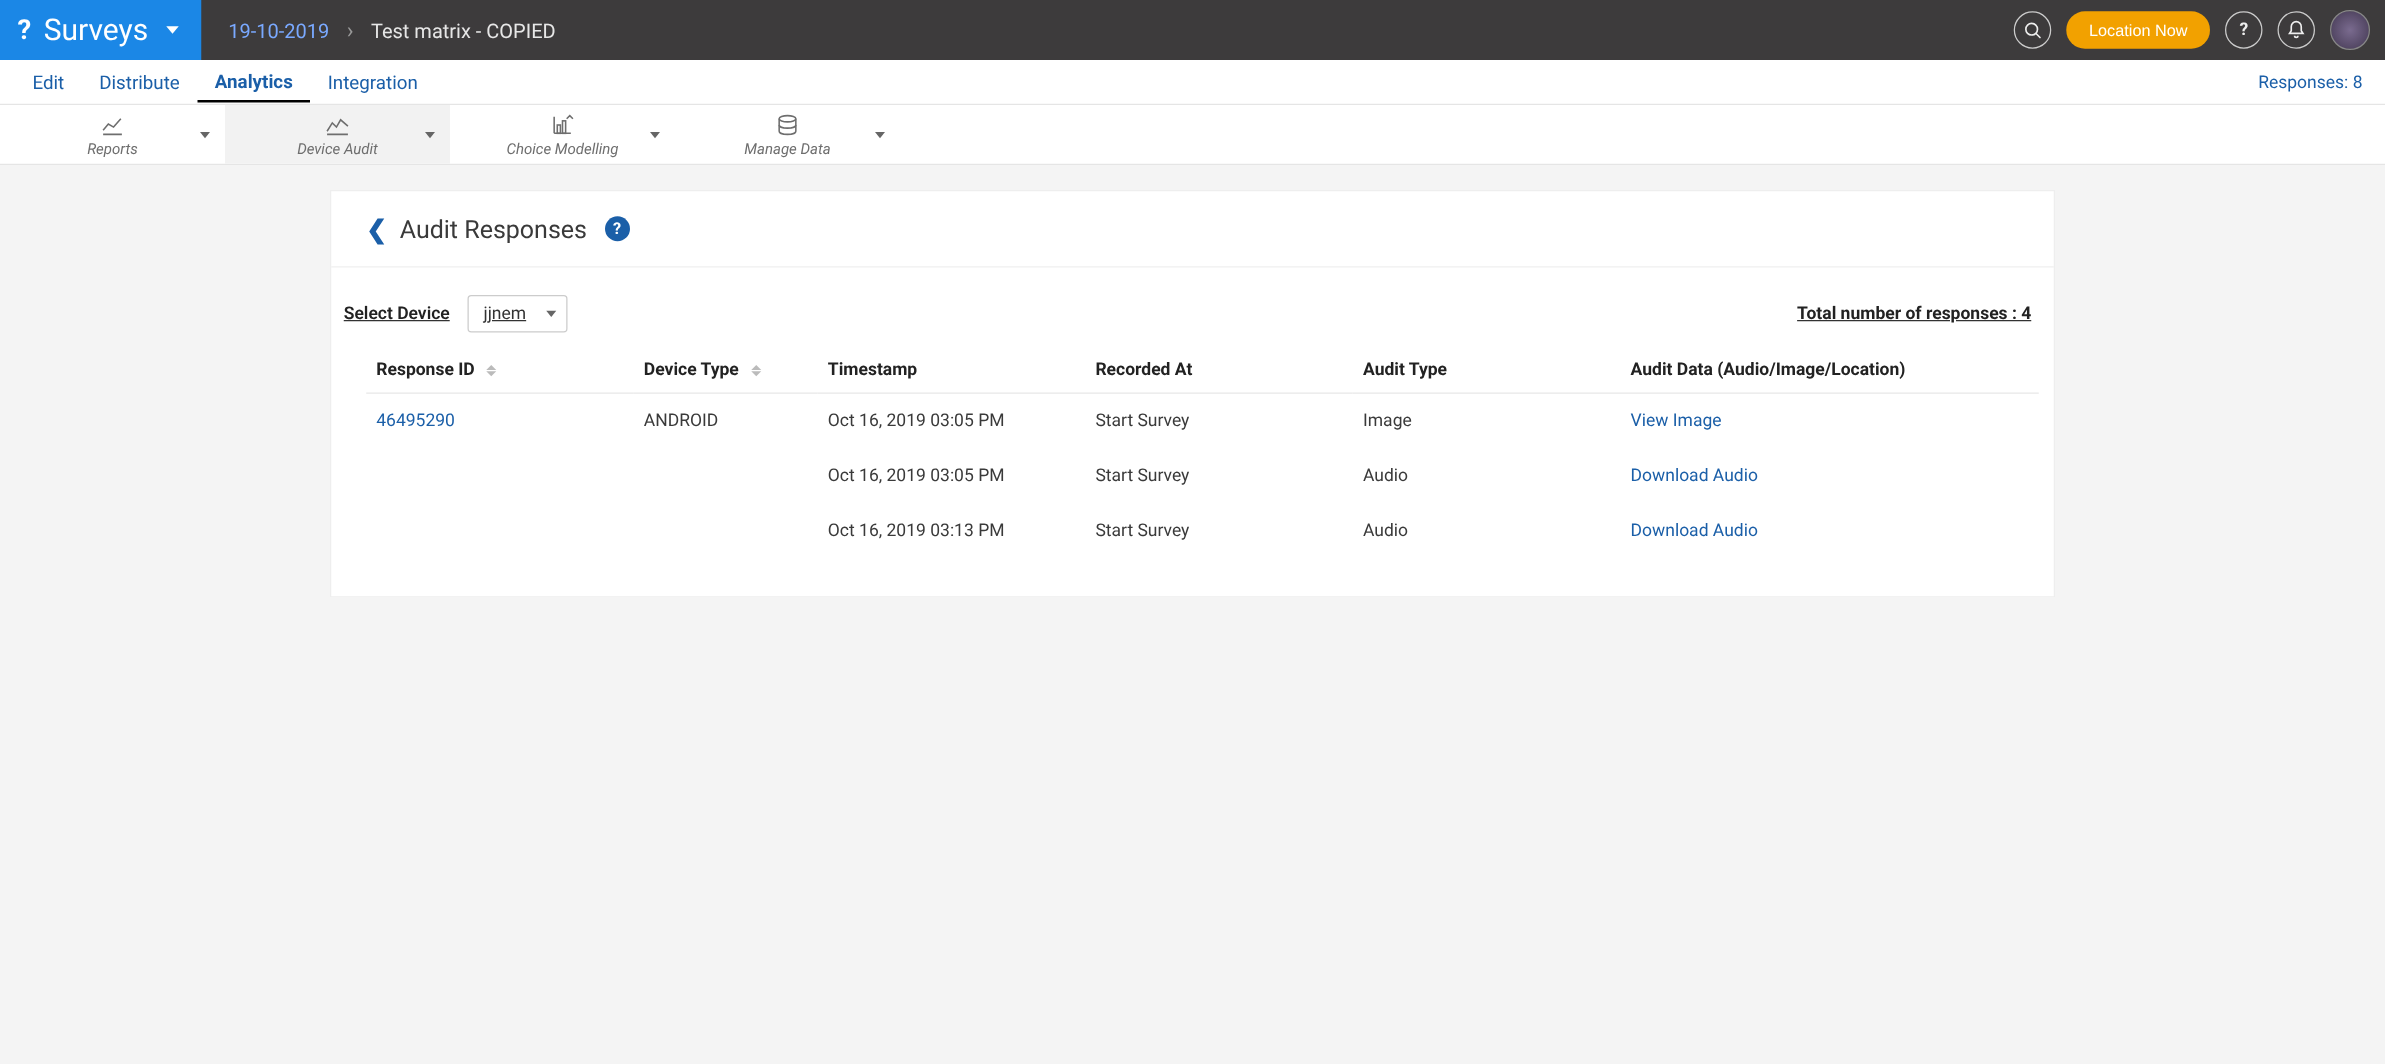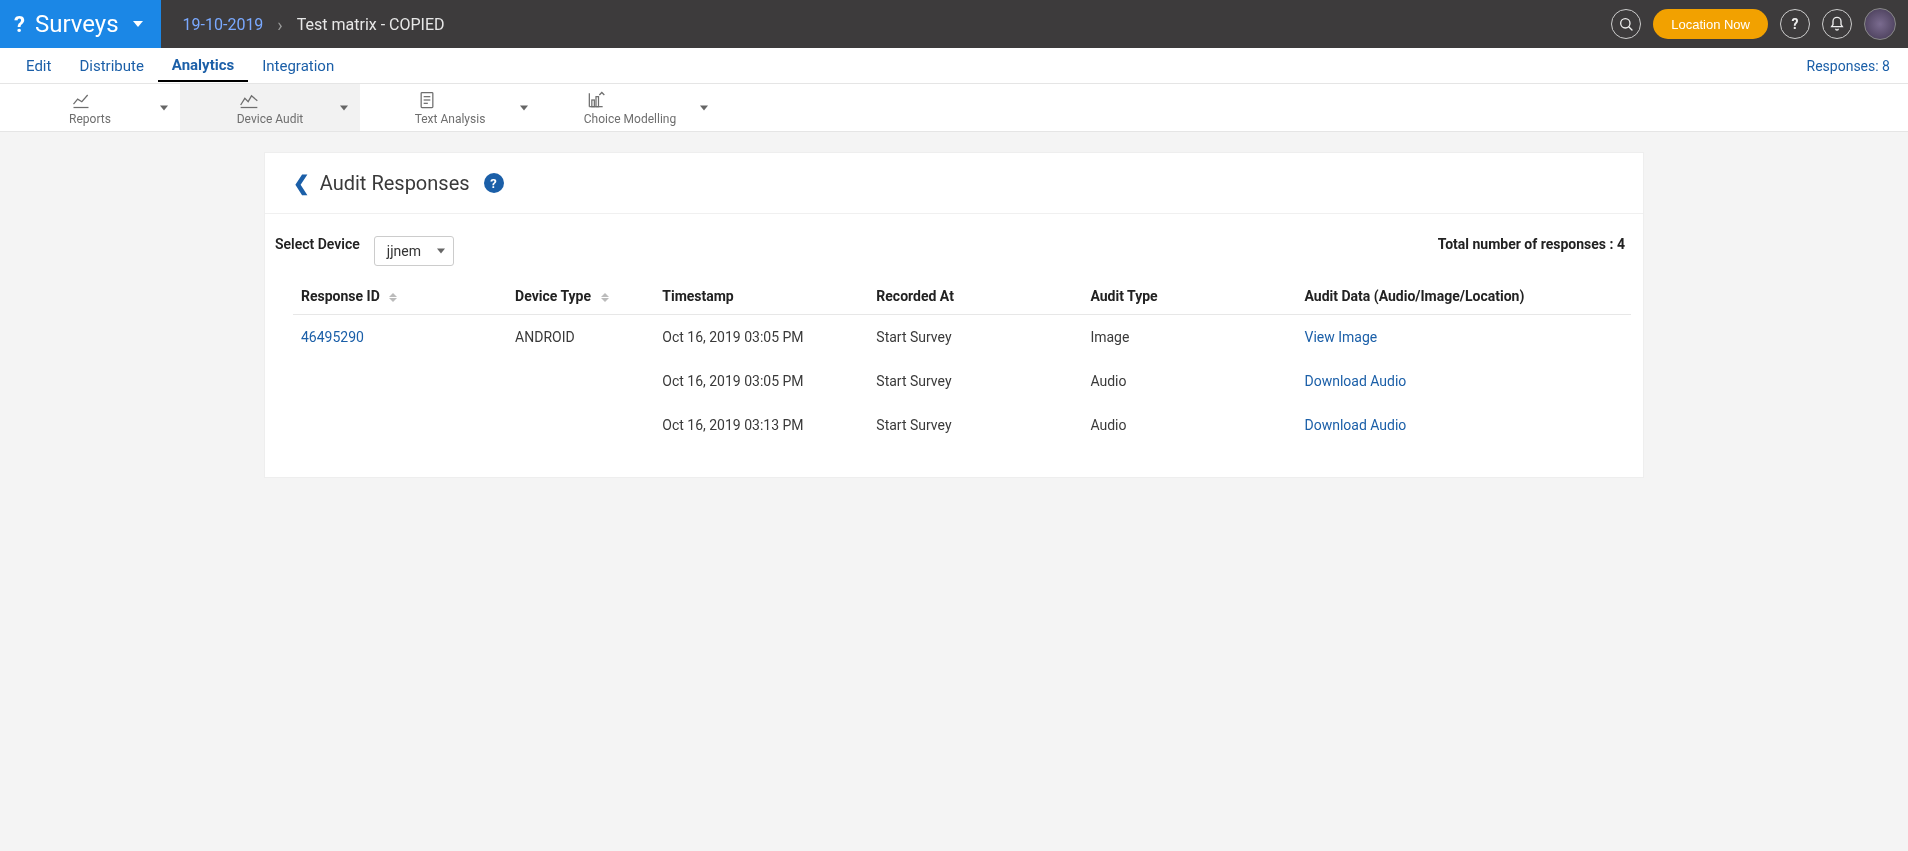--- a/index.html
+++ b/index.html
@@ -23,32 +23,32 @@
   
   .tabs-row { background:#fff; height:36px; display:flex; align-items:center; border-bottom:1px solid #e5e5e5; padding: 0 12px; }
   .tab { color:#1b5fa8; font-size:15px; padding: 6px 14px; cursor:pointer; }
   .tab.active { border-bottom:2px solid #000000; font-weight:700; }
   .responses-count { margin-left:auto; color:#1b5fa8; font-size:14px; padding-right:6px; }
 
   
   .toolrow { background:#fff; height:48px; display:flex; align-items:stretch; border-bottom:1px solid #e5e5e5; }
   .tool { width:180px; display:flex; align-items:center; justify-content:center; position:relative; cursor:pointer; }
   .tool.active { background:#f2f2f2; }
-  .tool-inner { display:flex; flex-direction:column; align-items:flex-start; gap:2px; color:#6e6e6e; }
+  .tool-inner { display:flex; flex-direction:column; align-items:center; gap:2px; color:#6e6e6e;font-style:italic; }
   .tool-label { font-size:12px; }
   .tool-caret { position:absolute; right:12px; top:50%; transform:translateY(-50%); width:0; height:0; border-left:4px solid transparent; border-right:4px solid transparent; border-top:5px solid #666; }
   .tool svg { width:24px; height:20px; fill:none; stroke:#6e6e6e; stroke-width:1.5; }
 
   
   .content { max-width:1380px; margin: 20px auto 40px; background:#fff; border:1px solid #eee; }
   .card-header { display:flex; align-items:center; gap:8px; padding:18px 28px; font-size:20px; color:#3a3a3a; border-bottom:1px solid #f0f0f0; }
   .back-chevron { color:#1b5fa8; font-size:20px; font-weight:700; cursor:pointer; margin-right:2px; }
   .help-circle { width:20px; height:20px; border-radius:50%; background:#1b5fa8; color:#fff; display:flex; align-items:center; justify-content:center; font-size:13px; font-weight:700; margin-left:6px; cursor:pointer; }
 
-  .filter-row { display:flex; align-items:flex-start; padding:22px 10px 12px; gap:14px; }
+  .filter-row { display:flex; align-items:center; padding:22px 10px 12px; gap:14px;text-decoration:underline; }
   .filter-row label { font-weight:600; font-size:14px; color:#222; }
   .select-wrap { border:1px solid #ccc; border-radius:3px; padding:6px 30px 6px 12px; position:relative; cursor:pointer; min-width:80px; font-size:14px; }
   .select-wrap .sc { position:absolute; right:8px; top:50%; transform:translateY(-50%); width:0; height:0; border-left:4px solid transparent; border-right:4px solid transparent; border-top:5px solid #666; }
   .total-responses { margin-left:auto; font-weight:700; font-size:14px; color:#222; padding-right:8px; }
 
   
   .tbl { width:calc(100% - 40px); margin:0 28px 30px; border-collapse:collapse; }
   .tbl thead th { text-align:left; font-size:14px; font-weight:700; color:#222; padding:10px 8px; border-bottom:1px solid #e7e7e7; }
   .tbl tbody td { font-size:14px; color:#3a3a3a; padding:14px 8px; vertical-align:top; }
   .tbl tbody tr.group-start td { border-top:1px solid #eee; }
@@ -118,39 +118,38 @@
           <polyline points="2,18 7,10 11,14 15,7 22,13"></polyline>
           <polyline points="2,21 22,21"></polyline>
         </svg>
       <span class="tool-label">Device Audit</span>
     </div>
     <span class="tool-caret"></span>
   </div>
   <div class="tool">
     <div class="tool-inner">
       <svg viewBox="0 0 24 24">
-          <rect x="5" y="3" width="14" height="18" rx="1"></rect>
-          <line x1="8" y1="8" x2="16" y2="8"></line>
-          <line x1="8" y1="12" x2="16" y2="12"></line>
-          <line x1="8" y1="16" x2="13" y2="16"></line>
-        </svg>
-      <span class="tool-label">Text Analysis</span>
-    </div>
-    <span class="tool-caret"></span>
-  </div>
-  <div class="tool">
-    <div class="tool-inner">
-      <svg viewBox="0 0 24 24">
           <line x1="4" y1="20" x2="20" y2="20"></line>
           <line x1="4" y1="20" x2="4" y2="4"></line>
           <rect x="7" y="12" width="3" height="8"></rect>
           <rect x="12" y="8" width="3" height="12"></rect>
           <polyline points="16,6 19,3 22,6"></polyline>
         </svg>
       <span class="tool-label">Choice Modelling</span>
+    </div>
+    <span class="tool-caret"></span>
+  </div>
+  <div class="tool">
+    <div class="tool-inner">
+      <svg viewBox="0 0 24 24">
+          <ellipse cx="12" cy="6" rx="8" ry="3"></ellipse>
+          <path d="M4 6v6c0 1.7 3.6 3 8 3s8-1.3 8-3V6"></path>
+          <path d="M4 12v6c0 1.7 3.6 3 8 3s8-1.3 8-3v-6"></path>
+        </svg>
+      <span class="tool-label">Manage Data</span>
     </div>
     <span class="tool-caret"></span>
   </div>
 </div>
 
 <div class="content">
   <div class="card-header">
     <span class="back-chevron">❮</span>
     <span>Audit Responses</span>
     <span class="help-circle">?</span>

